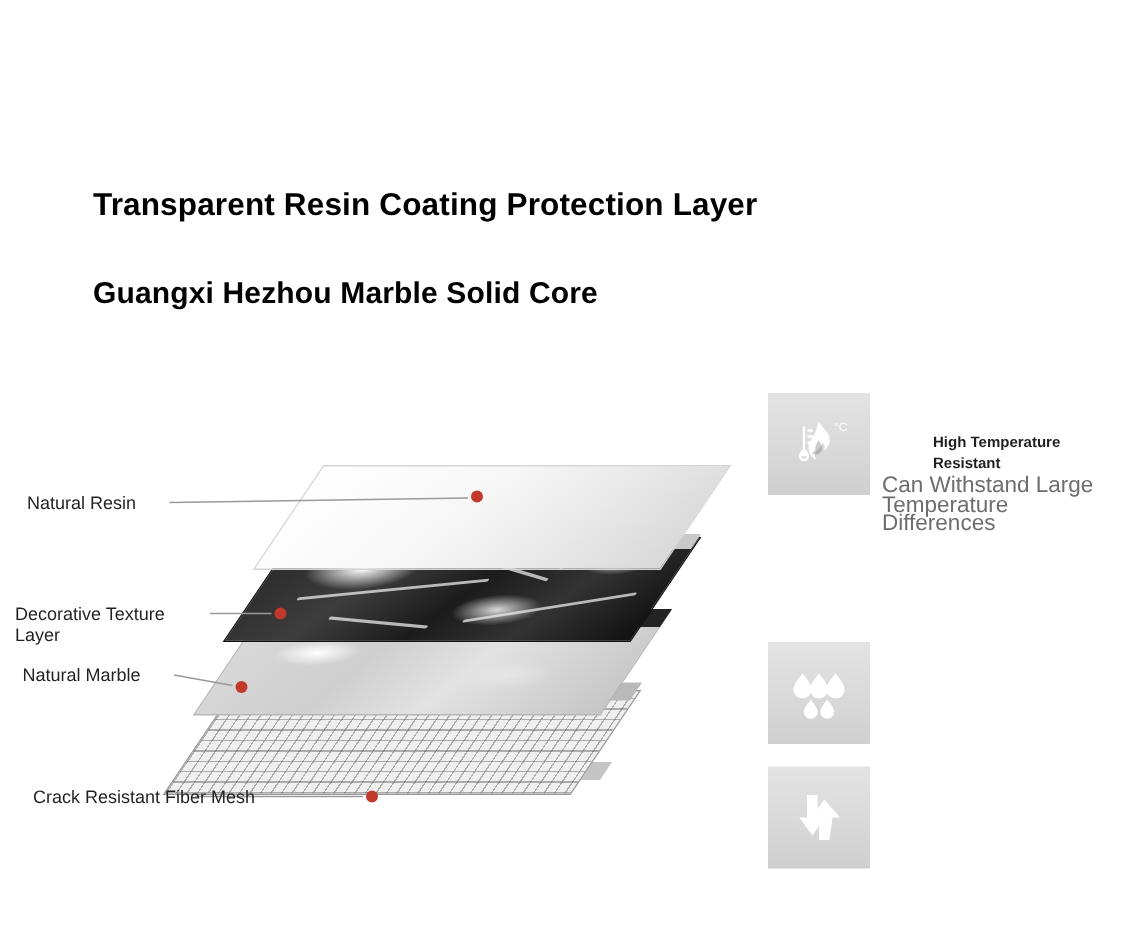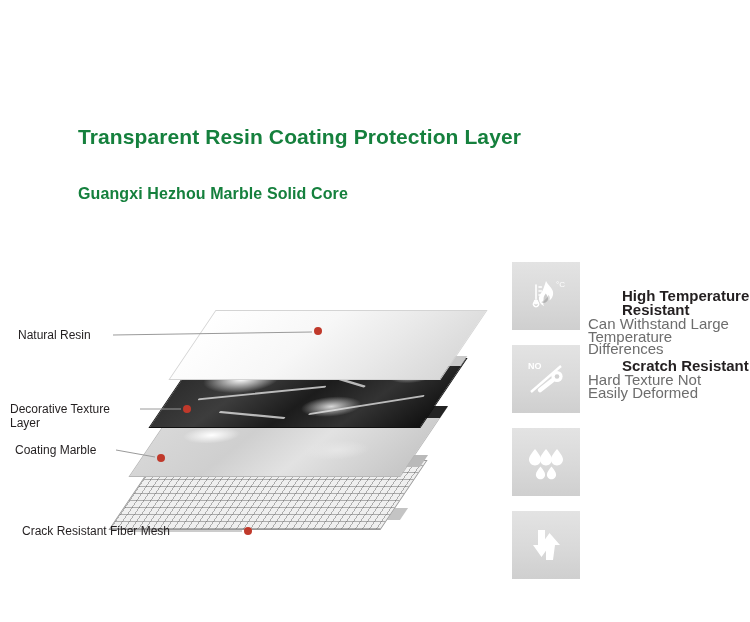--- a/index.html
+++ b/index.html
@@ -18,33 +18,33 @@
     position: relative;
     width: 750px;
     height: 622px;
     background: #ffffff;
     overflow: hidden;
   }
 
   
   .heading {
     position: absolute;
-    left: 78px;
+    left: 62px;
     font-weight: bold;
-    color: #15803d;
+    color: #000000;
     letter-spacing: 0.1px;
     white-space: nowrap;
   }
   #heading-1 {
     top: 125px;
     font-size: 21px;
   }
   #heading-2 {
     top: 185px;
-    font-size: 16px;
+    font-size: 20px;
   }
 
   
   .layers {
     position: absolute;
     left: 0;
     top: 255px;
     width: 510px;
     height: 330px;
   }
@@ -201,21 +201,21 @@
     align-items: center;
     justify-content: center;
   }
   .feature .text {
     position: absolute;
     left: 76px;
     top: 0;
     width: 162px;
   }
   .feature .f-title {
-    font-size: 15px;
+    font-size: 10px;
     font-weight: bold;
     color: #231f20;
     line-height: 14px;
     padding-left: 34px;
   }
   .feature .f-sub {
     font-size: 15px;
     color: #6d6d6d;
     line-height: 12.5px;
     white-space: pre-line;
@@ -277,21 +277,21 @@
     <line x1="116" y1="450" x2="155" y2="457" stroke="#9a9a9a" stroke-width="1"></line>
     <circle cx="161" cy="458" r="4" fill="#c0392b"></circle>
 
     <line x1="130" y1="531" x2="242" y2="531" stroke="#9a9a9a" stroke-width="1"></line>
     <circle cx="248" cy="531" r="4" fill="#c0392b"></circle>
   </svg>
 
   <div class="callout-label" id="label-natural-resin">Natural Resin</div>
   <div class="callout-label" id="label-decorative">Decorative Texture
 Layer</div>
-  <div class="callout-label" id="label-natural-marble">Coating Marble</div>
+  <div class="callout-label" id="label-natural-marble">Natural Marble</div>
   <div class="callout-label" id="label-crack-mesh">Crack Resistant Fiber Mesh</div>
 
   <div class="features">
 
     <div class="feature" id="feature-0">
       <div class="icon-box">
         <svg class="icon-svg" width="44" height="44" viewBox="0 0 44 44">
           <path d="M22 7c1.6 4 5.2 5.6 6.6 9.4 1.5 4-0.4 8.2-3.3 10.2 0.9-2 0.7-4.2-0.9-5.8-0.3 2.6-2 3.6-3.6 5.2-1.8 1.7-2.1 4.3-0.6 6.3-3.3-1.3-5.6-4.8-5.2-8.7 0.4-3.7 3.1-5.6 4.3-8.7C20.3 12.4 21.1 9.4 22 7z" fill="#ffffff"></path>
           <path d="M21.8 19.5c1.1 1.8 2.3 3 2.3 5.1 0 2.4-1.9 4.3-4.3 4.3-1 0-1.9-0.3-2.6-0.9 1.5-0.3 2.6-1.7 2.4-3.3-0.2-1.8 1.1-3.4 2.2-5.2z" fill="#6d6d6d" opacity="0.35"></path>
           <g stroke="#ffffff" stroke-width="1.6" fill="none" stroke-linecap="round">
@@ -304,36 +304,20 @@
         </svg>
       </div>
       <div class="text">
         <div class="f-title">High Temperature Resistant</div>
         <div class="f-sub">Can Withstand Large
 Temperature Differences</div>
       </div>
     </div>
 
     <div class="feature" id="feature-1">
-      <div class="icon-box">
-        <svg class="icon-svg" width="48" height="48" viewBox="0 0 48 48">
-          <text x="6" y="14" font-family="Liberation Sans, sans-serif" font-size="9" font-weight="bold" fill="#ffffff">NO</text>
-          <g transform="translate(12,16)">
-            <rect x="2" y="12" width="20" height="4.6" rx="2.3" transform="rotate(-38 12 14)" fill="#ffffff"></rect>
-            <circle cx="23" cy="5.5" r="5.6" fill="#ffffff"></circle>
-            <circle cx="23" cy="5.5" r="2.3" fill="#d2d2d2"></circle>
-          </g>
-          <line x1="9" y1="37" x2="39" y2="11" stroke="#ffffff" stroke-width="2.4"></line>
-        </svg>
-      </div>
-      <div class="text">
-        <div class="f-title">Scratch Resistant</div>
-        <div class="f-sub">Hard Texture Not
-Easily Deformed</div>
-      </div>
     </div>
 
     <div class="feature" id="feature-2">
       <div class="icon-box">
         <svg class="icon-svg" width="46" height="46" viewBox="0 0 46 46">
           <g fill="#ffffff">
             <path d="M12 10c3.4 4.4 6 7.2 6 10.6 0 3.3-2.7 5.9-6 5.9s-6-2.6-6-5.9C6 17.2 8.6 14.4 12 10z"></path>
             <path d="M23 10c3.4 4.4 6 7.2 6 10.6 0 3.3-2.7 5.9-6 5.9s-6-2.6-6-5.9C17 17.2 19.6 14.4 23 10z"></path>
             <path d="M34 10c3.4 4.4 6 7.2 6 10.6 0 3.3-2.7 5.9-6 5.9s-6-2.6-6-5.9C28 17.2 30.6 14.4 34 10z"></path>
             <path d="M17.5 27.5c2.6 3.4 4.6 5.6 4.6 8.2 0 2.5-2.1 4.5-4.6 4.5s-4.6-2-4.6-4.5c0-2.6 2-4.8 4.6-8.2z"></path>

